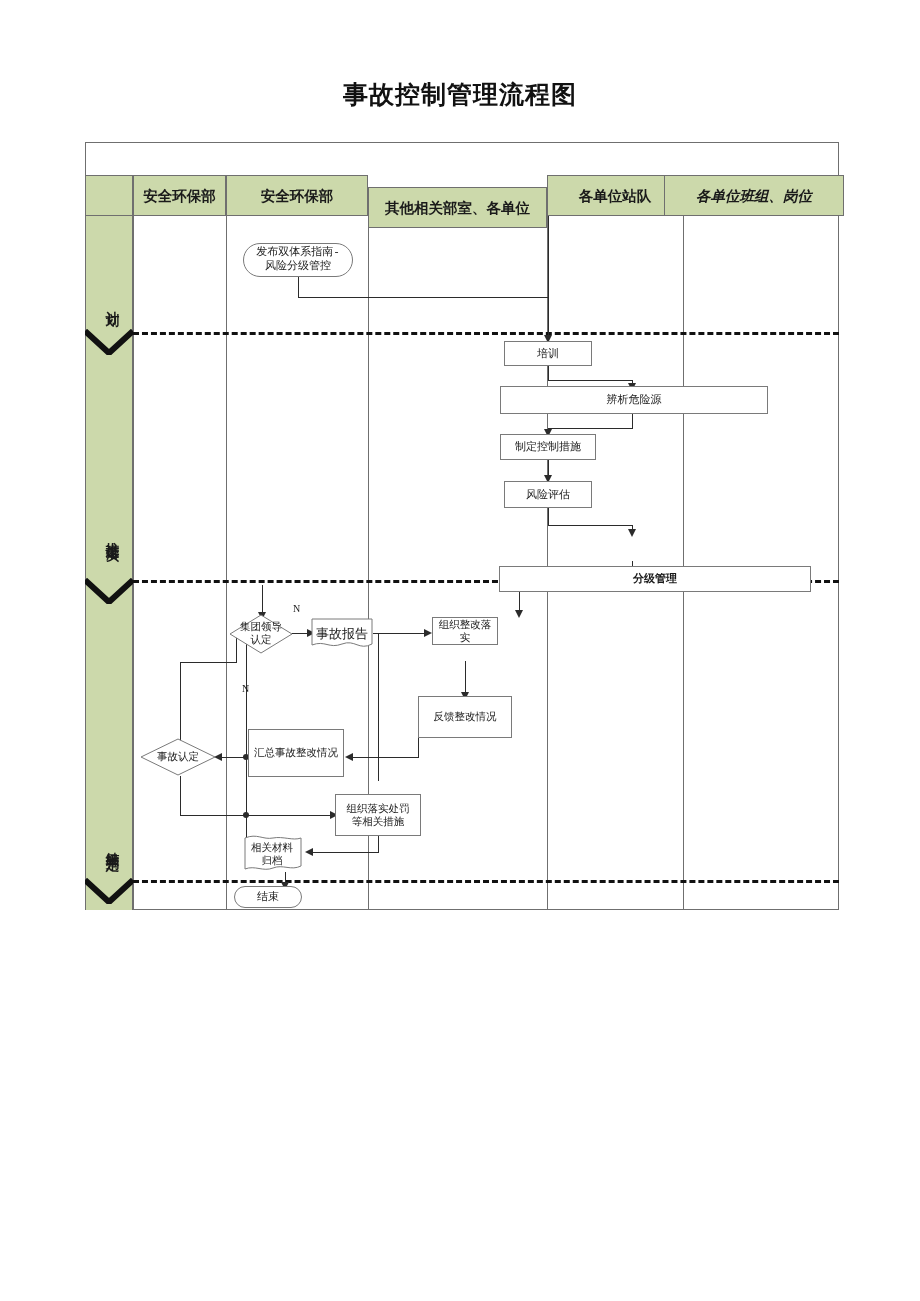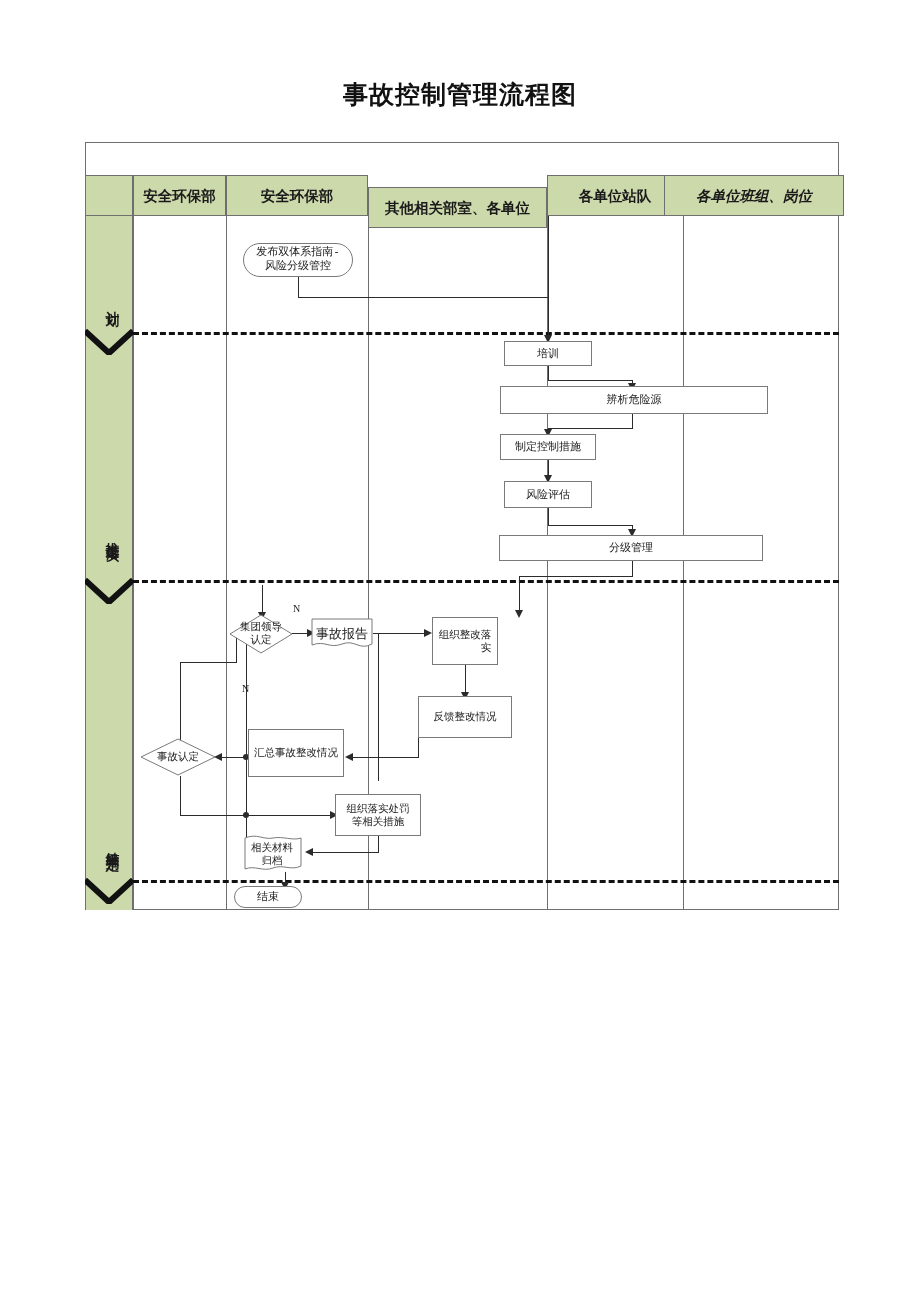--- a/index.html
+++ b/index.html
@@ -233,40 +233,40 @@
   </div>
 
   <div class="node plain" style="left:500px;top:434px;width:96px;height:26px;">
     <span>制定控制措施</span>
   </div>
 
   <div class="node plain" style="left:504px;top:481px;width:88px;height:27px;">
     <span>风险评估</span>
   </div>
 
-  <div class="node plain" style="left:499px;top:535px;width:264px;height:26px;">
+  <div class="node plain" style="left:499px;top:566px;width:312px;height:26px;font-weight:bold;">
     <span>分级管理</span>
   </div>
 
   <div class="diamond" style="left:229px;top:614px;width:64px;height:40px;">
     <svg class="dshape" viewBox="0 0 64 40" preserveAspectRatio="none">
       <polygon points="32,1 63,20 32,39 1,20" fill="#ffffff" stroke="#7a7a7a" stroke-width="1"></polygon>
     </svg>
     <span class="dtext" style="white-space:pre-line;">集团领导
 认定</span>
   </div>
 
   <div class="doc" style="left:311px;top:618px;width:62px;height:32px;">
     <svg class="docshape" viewBox="0 0 62 32" preserveAspectRatio="none">
       <path d="M1,1 L61,1 L61,26 C48,33 44,21 31,26 C18,31 14,22 1,27 Z" fill="#ffffff" stroke="#7a7a7a" stroke-width="1"></path>
     </svg>
     <span class="doctext" style="font-size:13px;">事故报告</span>
   </div>
 
-  <div class="node plain" style="left:432px;top:617px;width:66px;height:48px;text-align:right;">
+  <div class="node plain" style="left:432px;top:617px;width:66px;height:28px;">
     <span style="white-space:pre-line;font-size:10.5px;">组织整改落
 实</span>
   </div>
 
   <div class="node plain" style="left:418px;top:696px;width:94px;height:42px;">
     <span style="font-size:10.5px;">反馈整改情况</span>
   </div>
 
   <div class="node plain" style="left:248px;top:729px;width:96px;height:48px;">
     <span style="font-size:10.5px;">汇总事故整改情况</span>

